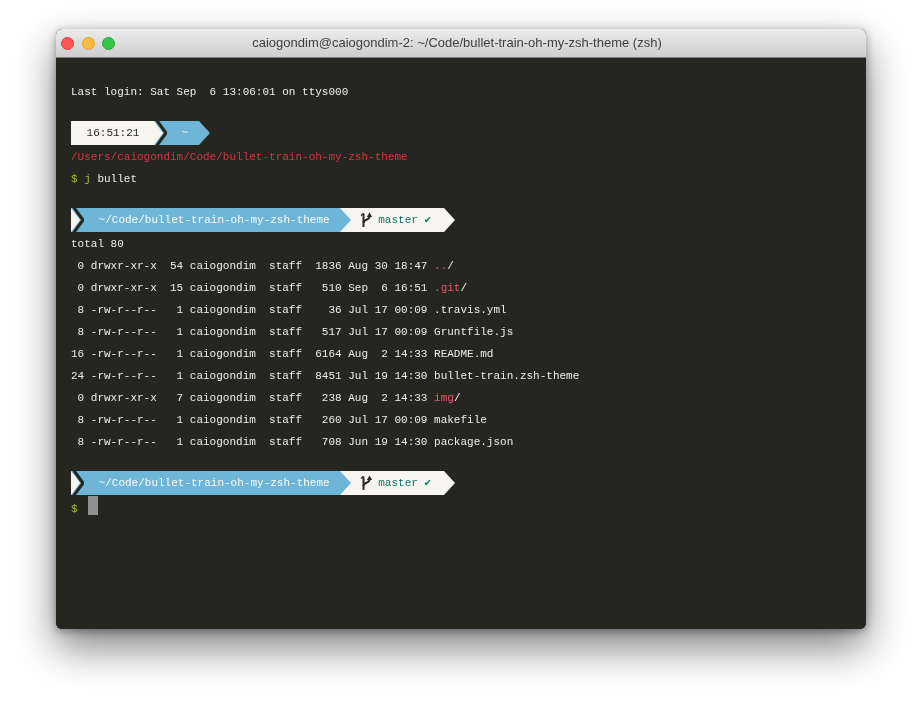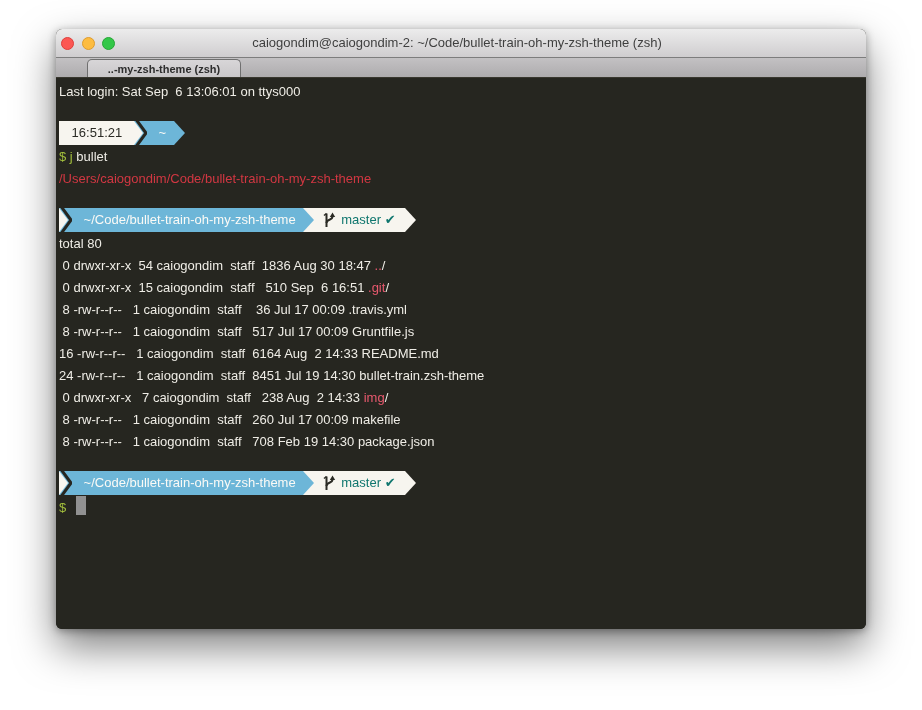--- a/index.html
+++ b/index.html
@@ -39,22 +39,22 @@
     background:linear-gradient(#d8d6d8,#c9c7c9);
     border:1px solid #6f6f6f;border-bottom:none;
     border-radius:5px 5px 0 0;box-sizing:border-box;
     display:flex;align-items:center;justify-content:center;
     font-size:11px;font-weight:bold;color:#2d2d2d;white-space:pre;
   }
   
   .terminal{
     position:absolute;top:49px;left:0;right:0;bottom:0;
     background:#262620;color:#efede6;
-    font-family:Liberation Sans, sans-serif;
-    font-size:13px;padding:3px 0 0 3px;
+    font-family:Liberation Mono, monospace;
+    font-size:11px;padding:3px 0 0 15px;
   }
   .line{height:22px;line-height:22px;white-space:pre;}
   .gap{height:17px;}
   .green{color:#a3bf3c;}
   .red{color:#d23742;}
   .dirred{color:#e8596e;}
   
   .promptbar{height:24px;display:flex;align-items:flex-end;margin:1px 0;}
   .seg{display:flex;align-items:center;white-space:pre;line-height:24px;}
   .seg-time{background:#f7f5ef;color:#2b2b25;padding:0 8px 0 9px;}
@@ -74,43 +74,40 @@
 
   <div class="titlebar">
     <div class="traffic">
       <div class="light red"></div>
       <div class="light yellow"></div>
       <div class="light green"></div>
     </div>
     <div class="title">caiogondim@caiogondim-2: ~/Code/bullet-train-oh-my-zsh-theme (zsh)</div>
   </div>
 
-  <div class="tabbar">
-    <div class="tab">..-my-zsh-theme (zsh)</div>
-  </div>
 
   <div class="terminal">
 
     <div class="line"><span>Last login: Sat Sep  6 13:06:01 on ttys000</span></div>
     <div class="gap"></div>
 
     <div class="promptbar">
       <span class="seg seg-time"> 16:51:21 </span>
       <svg class="jx" viewBox="0 0 13 24" style="background:#6db6d8">
         <polygon points="0,0 9,12 0,24" fill="#f7f5ef"></polygon>
         <path d="M2.5,-1 L12,12 L2.5,25" stroke="#262620" stroke-width="3" fill="none"></path>
       </svg>
       <span class="seg seg-path"> ~ </span>
       <svg class="jx" viewBox="0 0 13 24">
         <polygon points="0,0 11,12 0,24" fill="#6db6d8"></polygon>
       </svg>
     </div>
 
+    <div class="line red"><span>/Users/caiogondim/Code/bullet-train-oh-my-zsh-theme</span></div>
     <div class="line"><span class="green">$</span><span class="green"> j</span><span> bullet</span></div>
-    <div class="line red"><span>/Users/caiogondim/Code/bullet-train-oh-my-zsh-theme</span></div>
     <div class="gap"></div>
 
     <div class="promptbar">
       <svg class="jx" viewBox="0 0 13 24" style="background:#6db6d8">
         <polygon points="0,0 9,12 0,24" fill="#f7f5ef"></polygon>
         <path d="M2.5,-1 L12,12 L2.5,25" stroke="#262620" stroke-width="3" fill="none"></path>
       </svg>
       <span class="seg seg-path"> ~/Code/bullet-train-oh-my-zsh-theme </span>
       <svg class="jx" viewBox="0 0 13 24" style="background:#f7f5ef">
         <polygon points="0,0 11,12 0,24" fill="#6db6d8"></polygon>
@@ -131,21 +128,21 @@
     <div class="line"><span>total 80</span></div>
 
     <div class="line"><span> 0 drwxr-xr-x  54 caiogondim  staff  1836 Aug 30 18:47 </span><span class="dirred">..</span><span>/</span></div>
     <div class="line"><span> 0 drwxr-xr-x  15 caiogondim  staff   510 Sep  6 16:51 </span><span class="dirred">.git</span><span>/</span></div>
     <div class="line"><span> 8 -rw-r--r--   1 caiogondim  staff    36 Jul 17 00:09 </span><span class="dirred"></span><span>.travis.yml</span></div>
     <div class="line"><span> 8 -rw-r--r--   1 caiogondim  staff   517 Jul 17 00:09 </span><span class="dirred"></span><span>Gruntfile.js</span></div>
     <div class="line"><span>16 -rw-r--r--   1 caiogondim  staff  6164 Aug  2 14:33 </span><span class="dirred"></span><span>README.md</span></div>
     <div class="line"><span>24 -rw-r--r--   1 caiogondim  staff  8451 Jul 19 14:30 </span><span class="dirred"></span><span>bullet-train.zsh-theme</span></div>
     <div class="line"><span> 0 drwxr-xr-x   7 caiogondim  staff   238 Aug  2 14:33 </span><span class="dirred">img</span><span>/</span></div>
     <div class="line"><span> 8 -rw-r--r--   1 caiogondim  staff   260 Jul 17 00:09 </span><span class="dirred"></span><span>makefile</span></div>
-    <div class="line"><span> 8 -rw-r--r--   1 caiogondim  staff   708 Feb 19 14:30 </span><span class="dirred"></span><span>package.json</span></div>
+    <div class="line"><span> 8 -rw-r--r--   1 caiogondim  staff   708 Jun 19 14:30 </span><span class="dirred"></span><span>package.json</span></div>
 
     <div class="gap"></div>
 
     <div class="promptbar">
       <svg class="jx" viewBox="0 0 13 24" style="background:#6db6d8">
         <polygon points="0,0 9,12 0,24" fill="#f7f5ef"></polygon>
         <path d="M2.5,-1 L12,12 L2.5,25" stroke="#262620" stroke-width="3" fill="none"></path>
       </svg>
       <span class="seg seg-path"> ~/Code/bullet-train-oh-my-zsh-theme </span>
       <svg class="jx" viewBox="0 0 13 24" style="background:#f7f5ef">

